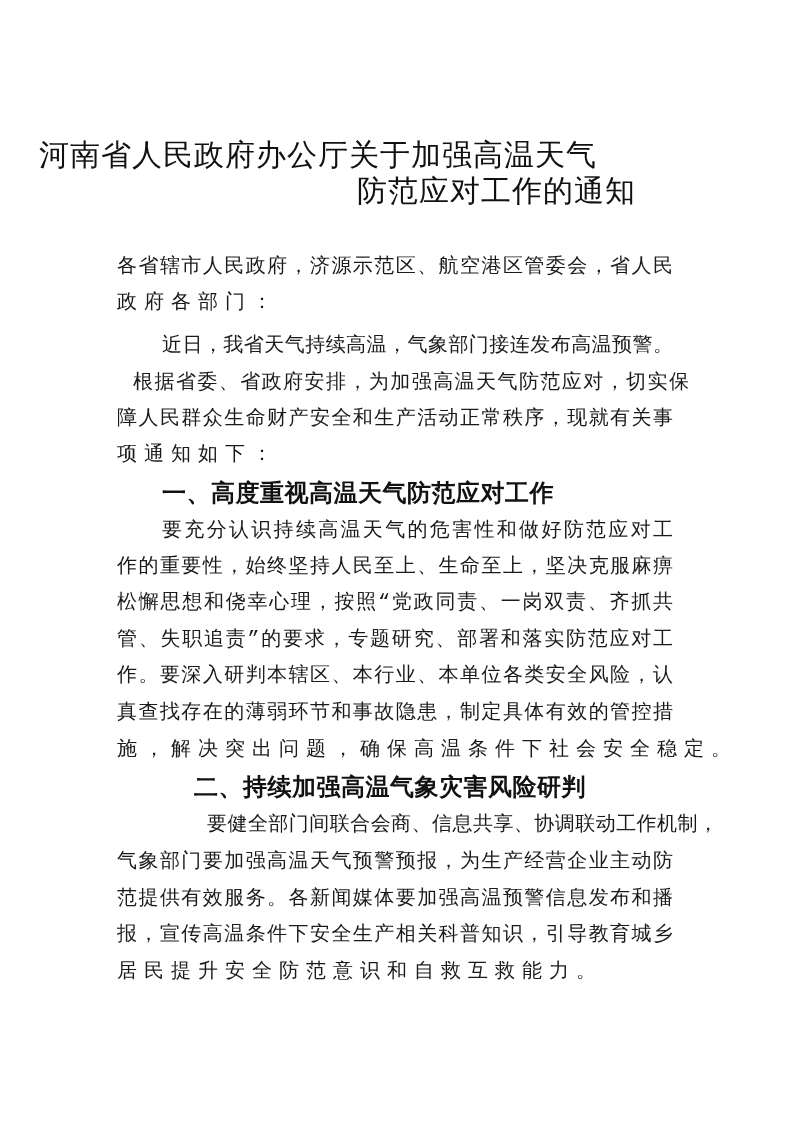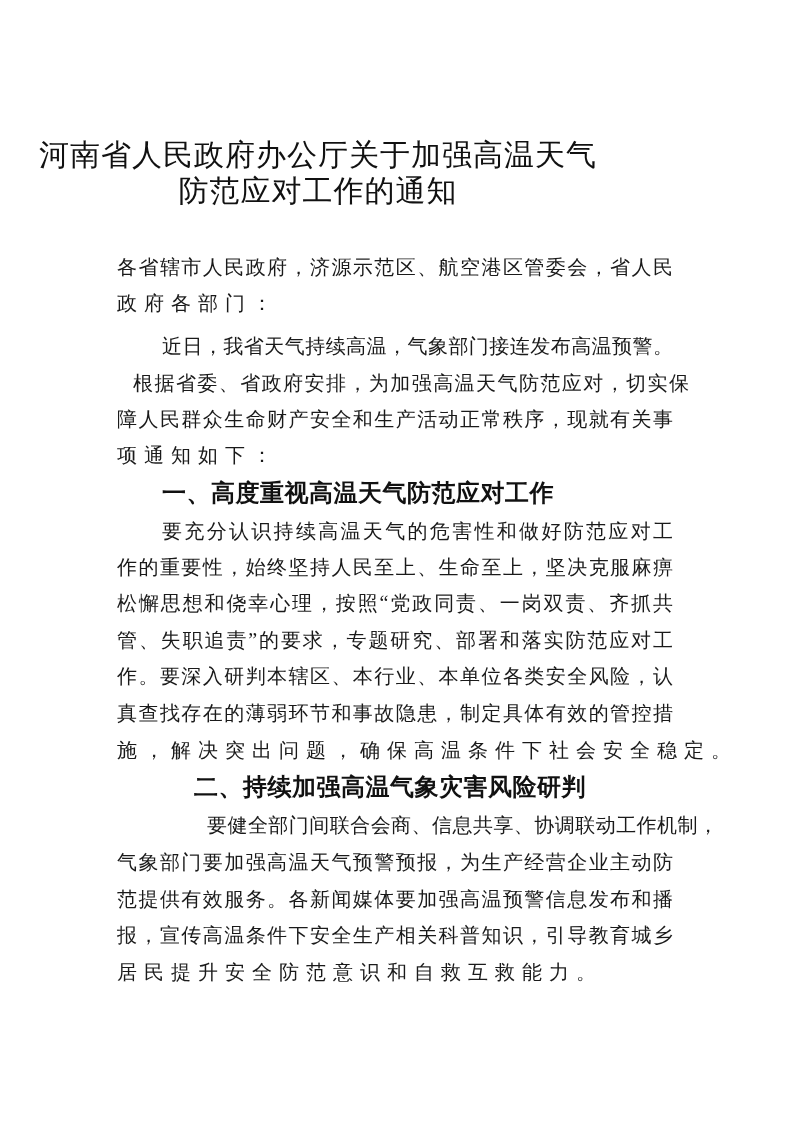--- a/index.html
+++ b/index.html
@@ -34,21 +34,21 @@
       color: #111;
     }
     .line {
       position: absolute;
       left: 117px;
       width: 556px;
       font-size: 20px;
       line-height: 26px;
       white-space: nowrap;
       color: #1a1a1a;
-      font-family: Liberation Serif, serif;
+      font-family: Liberation Mono, monospace;
     }
     .justify {
       text-align: justify;
       text-align-last: justify;
     }
     .indent { left: 162px; width: 511px; }
     .heading {
       position: absolute;
       left: 162px;
       font-size: 24px;
@@ -60,21 +60,21 @@
       color: #111;
     }
     .spaced { letter-spacing: 7px; }
   </style>
 </head>
 <body>
 
 <div class="page">
 
   <div class="title" style="top:137px;">河南省人民政府办公厅关于加强高温天气</div>
-  <div class="title" style="top:173px;">防范应对工作的通知</div>
+  <div class="title" style="top:173px;text-align:right;">防范应对工作的通知</div>
 
   <div class="line justify" style="top:254px;">各省辖市人民政府，济源示范区、航空港区管委会，省人民</div>
   <div class="line spaced" style="top:290px;">政府各部门：</div>
 
   <div class="line indent justify" style="top:333px;">近日，我省天气持续高温，气象部门接连发布高温预警。</div>
   <div class="line justify" style="top:370px;margin-left:16px;">根据省委、省政府安排，为加强高温天气防范应对，切实保</div>
   <div class="line justify" style="top:406px;">障人民群众生命财产安全和生产活动正常秩序，现就有关事</div>
   <div class="line spaced" style="top:442px;">项通知如下：</div>
 
   <div class="heading" style="top:480px;">一、高度重视高温天气防范应对工作</div>

